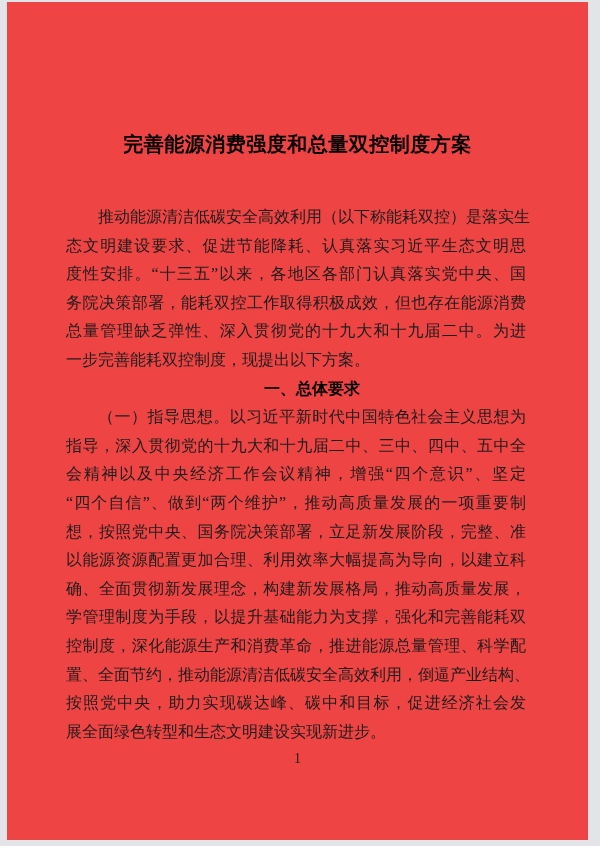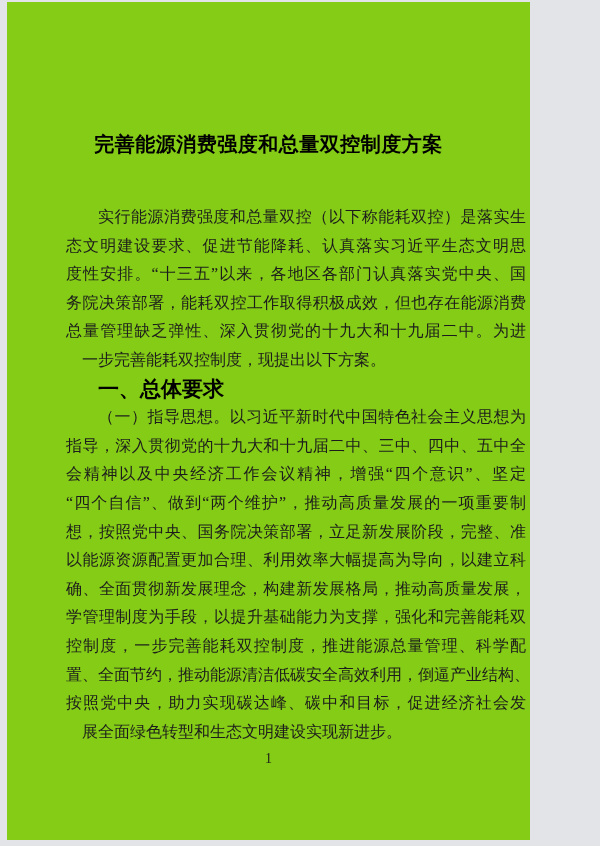--- a/index.html
+++ b/index.html
@@ -8,23 +8,23 @@
     width: 600px;
     height: 846px;
     overflow: hidden;
     background: #e2e4e7; 
     font-family: "Liberation Serif", "DejaVu Serif", serif;
   }
   .page {
     position: absolute;
     left: 7px;
     top: 2px;
-    width: 523px;
+    width: 581px;
     height: 838px;
-    background: #84cc16;
+    background: #ef4444;
     color: #1c1c1c;
   }
   .doc-title {
     margin: 0;
     padding-top: 129px;
     text-align: center;
     font-size: 20px;
     font-weight: bold;
     letter-spacing: 0.5px;
     color: #000000;
@@ -44,65 +44,65 @@
     text-justify: inter-character;
     white-space: nowrap;
     overflow: visible;
   }
   .line.indent {
     padding-left: 32px;
   }
   .line.short {
     text-align: left;
     text-align-last: left;
-    margin-left: 16px;
   }
   .heading-line {
     height: 28.6px;
     line-height: 28.6px;
     padding-left: 32px;
     font-weight: bold;
     font-family: "Liberation Sans", "DejaVu Sans", sans-serif;
-    font-size: 21px;
+    font-size: 16px;
     color: #000000;
+    text-align: center;
   }
   .page-number {
     margin-top: 5px;
     text-align: center;
     font-size: 14px;
     color: #1c1c1c;
   }
 </style>
 </head>
 <body>
 
 <div class="page">
 
   <h1 class="doc-title">完善能源消费强度和总量双控制度方案</h1>
 
   <div class="text-block">
 
-    <div class="line indent">实行能源消费强度和总量双控（以下称能耗双控）是落实生</div>
+    <div class="line indent">推动能源清洁低碳安全高效利用（以下称能耗双控）是落实生</div>
     <div class="line">态文明建设要求、促进节能降耗、认真落实习近平生态文明思</div>
     <div class="line">度性安排。“十三五”以来，各地区各部门认真落实党中央、国</div>
     <div class="line">务院决策部署，能耗双控工作取得积极成效，但也存在能源消费</div>
     <div class="line">总量管理缺乏弹性、深入贯彻党的十九大和十九届二中。为进</div>
     <div class="line short">一步完善能耗双控制度，现提出以下方案。</div>
 
     <div class="heading-line">一、总体要求</div>
 
     <div class="line indent">（一）指导思想。以习近平新时代中国特色社会主义思想为</div>
     <div class="line">指导，深入贯彻党的十九大和十九届二中、三中、四中、五中全</div>
     <div class="line">会精神以及中央经济工作会议精神，增强“四个意识”、坚定</div>
     <div class="line">“四个自信”、做到“两个维护”，推动高质量发展的一项重要制</div>
     <div class="line">想，按照党中央、国务院决策部署，立足新发展阶段，完整、准</div>
     <div class="line">以能源资源配置更加合理、利用效率大幅提高为导向，以建立科</div>
     <div class="line">确、全面贯彻新发展理念，构建新发展格局，推动高质量发展，</div>
     <div class="line">学管理制度为手段，以提升基础能力为支撑，强化和完善能耗双</div>
-    <div class="line">控制度，一步完善能耗双控制度，推进能源总量管理、科学配</div>
+    <div class="line">控制度，深化能源生产和消费革命，推进能源总量管理、科学配</div>
     <div class="line">置、全面节约，推动能源清洁低碳安全高效利用，倒逼产业结构、</div>
     <div class="line">按照党中央，助力实现碳达峰、碳中和目标，促进经济社会发</div>
     <div class="line short">展全面绿色转型和生态文明建设实现新进步。</div>
 
   </div>
 
   <div class="page-number">1</div>
 
 </div>
 

